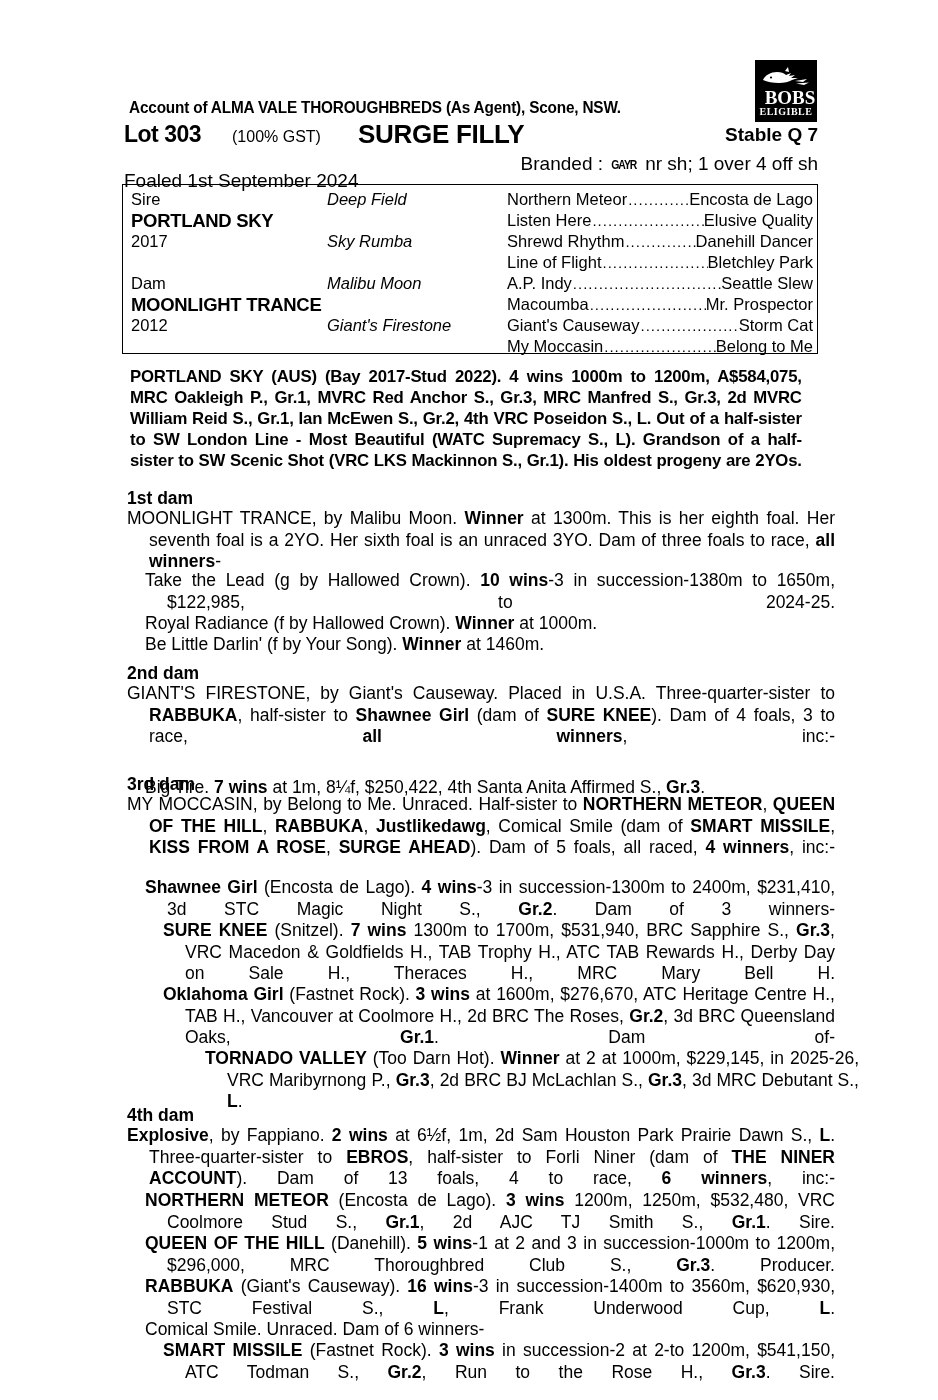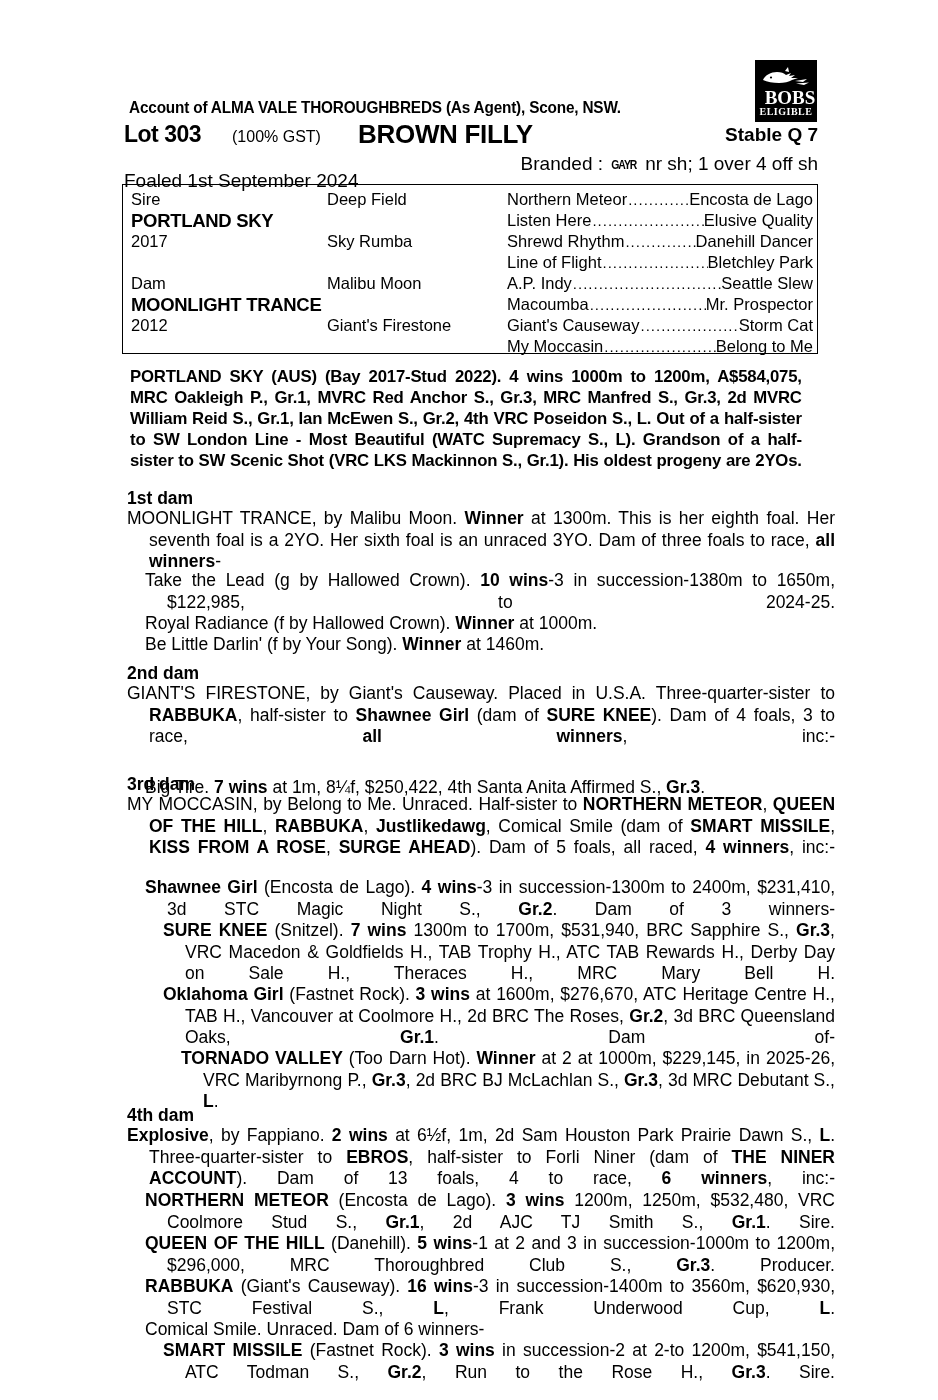--- a/index.html
+++ b/index.html
@@ -158,21 +158,21 @@
     height: 170px;
     border: 1.6px solid #000000;
     box-sizing: border-box;
   }
   .ped-col {
     position: absolute;
     top: 0;
     height: 100%;
   }
   .ped-c1 { left: 8px;  width: 190px; }
-  .ped-c2 { left: 204px; width: 175px; }
+  .ped-c2 { left: 204px; width: 175px; font-style: italic; }
   .ped-c3 { left: 384px; width: 306px; }
 
   .ped-line {
     position: absolute;
     left: 0;
     width: 100%;
     font-size: 16.5px;
     line-height: 19px;
     white-space: nowrap;
   }
@@ -248,21 +248,21 @@
   .ind1 { left: 145px; }
   .ind2 { left: 163px; }
   .ind3 { left: 181px; }
 
   .hang1 { text-indent: -22px; padding-left: 22px; }
   .hang2 { text-indent: -22px; padding-left: 22px; }
 
   .w-full { width: 686px; }
   .w-1    { width: 668px; }
   .w-2    { width: 650px; }
-  .w-3    { width: 632px; }
+  .w-3    { width: 632px; margin-left: 24px; }
 
   .nojust { text-align: left; }
   .nojust::after { content: none; }
 </style>
 </head>
 <body>
 
 <div class="page">
 
   <div class="bobs-logo">
@@ -275,21 +275,21 @@
     </svg>
     <div class="bobs-word">BOBS</div>
     <div class="bobs-sub">ELIGIBLE</div>
   </div>
 
   <div class="account-line">Account of ALMA VALE THOROUGHBREDS (As Agent), Scone, NSW.</div>
 
   <div class="lot-row">
     <span class="lot-number">Lot 303</span>
     <span class="lot-gst">(100% GST)</span>
-    <span class="lot-title">BROWN FILLY</span>
+    <span class="lot-title">SURGE FILLY</span>
     <span class="lot-stable">Stable Q 7</span>
   </div>
 
   <div class="foaled-row">
     <span class="foaled-left">Foaled 1st September 2024</span>
     <span class="branded-right"><span>Branded : </span><span class="brand-glyph">GAYR</span><span> nr sh; 1 over 4 off sh</span></span>
   </div>
 
   <div class="ped-table">
 

